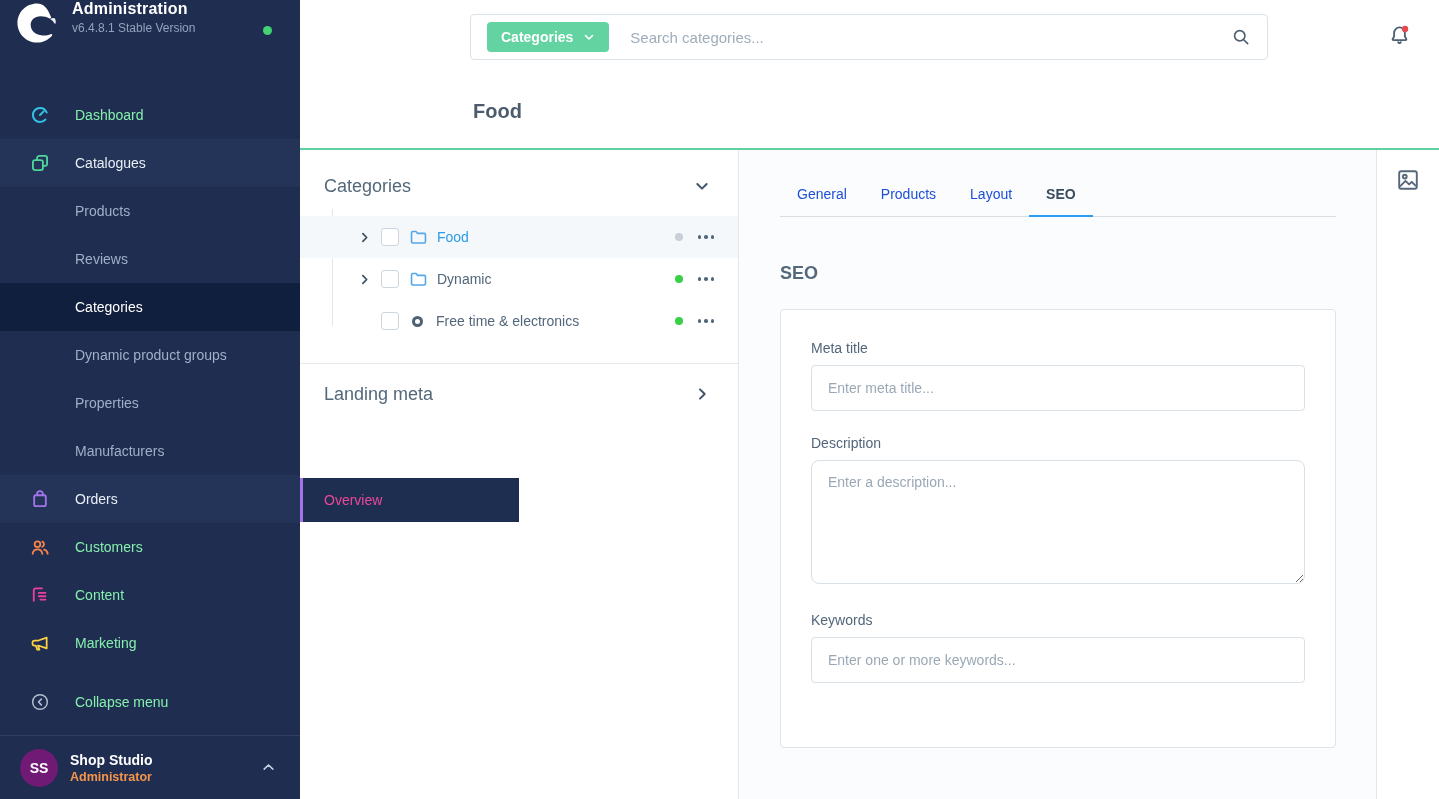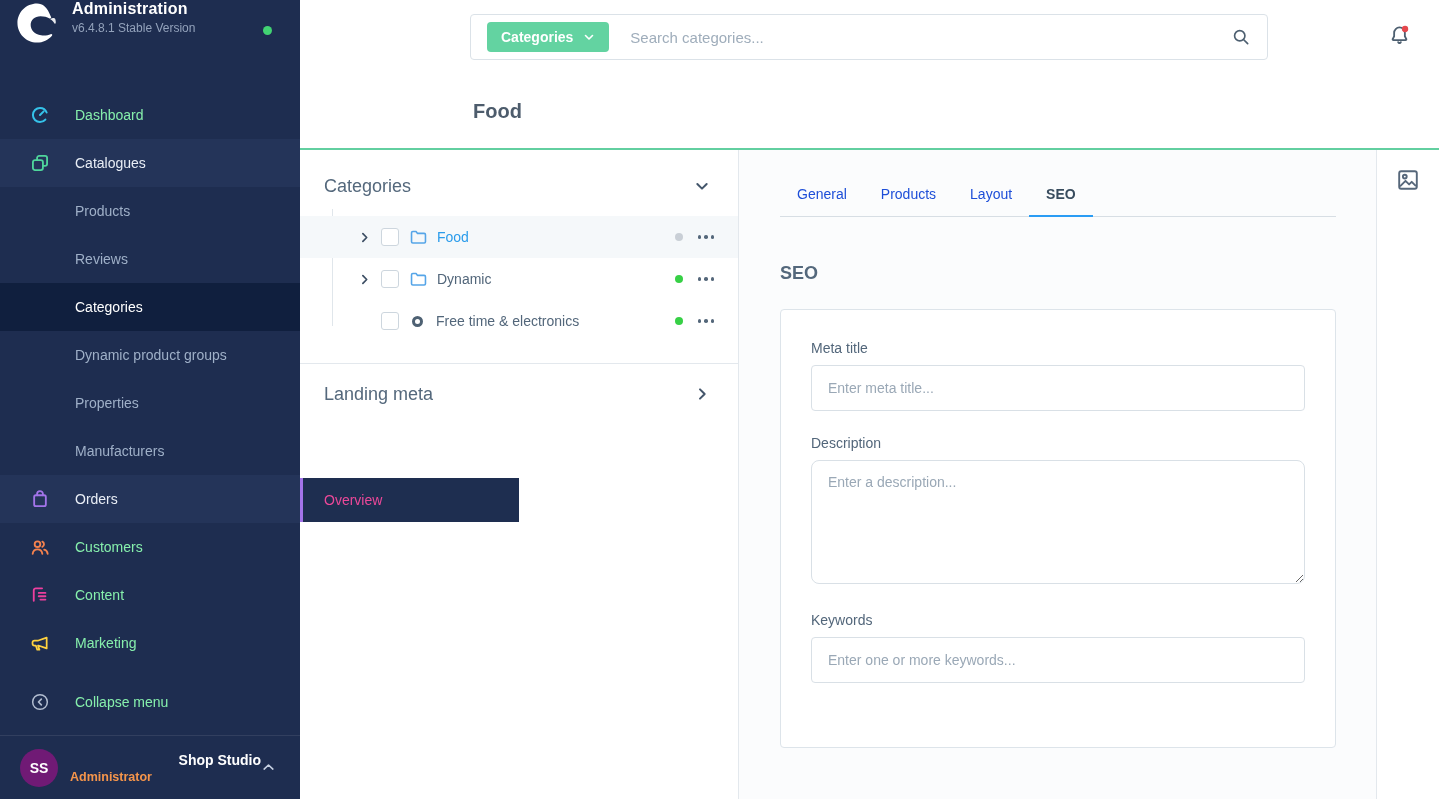--- a/index.html
+++ b/index.html
@@ -18,21 +18,21 @@
   .nav-item{display:flex;align-items:center;height:48px;padding-left:30px;cursor:pointer;font-size:14px;color:#86efac;}
   .nav-item .nicon{width:20px;height:20px;flex:0 0 20px;margin-right:25px;display:flex;align-items:center;justify-content:center;}
   .nav-item.open,.nav-item.hovered{background:#243459;color:#e9eef6;}
   .sub-item{height:48px;display:flex;align-items:center;padding-left:75px;font-size:14px;color:#9fb0c8;cursor:pointer;}
   .sub-item.active{background:#101F3E;color:#ffffff;}
   .side-spacer{flex:1;}
   .collapse-row{margin-bottom:9px;}
   .user-footer{height:64px;flex:0 0 64px;display:flex;align-items:center;padding:0 24px 0 20px;border-top:1px solid rgba(255,255,255,.09);cursor:pointer;}
   .avatar{width:38px;height:38px;border-radius:50%;background:#701a75;color:#fff;font-weight:700;font-size:14px;display:flex;align-items:center;justify-content:center;flex:0 0 38px;}
   .user-meta{margin-left:12px;flex:1;}
-  .user-name{color:#fff;font-weight:700;font-size:14px;text-align:right;}
+  .user-name{color:#fff;font-weight:700;font-size:14px;}
   .user-role{color:#f5954b;font-size:12.5px;font-weight:600;margin-top:2px;}
 
   
   .main{flex:1;display:flex;flex-direction:column;min-width:0;}
   .topbar{height:75px;flex:0 0 75px;position:relative;background:#fff;}
   .searchbar{position:absolute;left:170px;top:14px;width:798px;height:46px;border:1px solid #dbe2e8;border-radius:4px;display:flex;align-items:center;background:#fff;padding:0 16px;}
   .entity-pill{display:flex;align-items:center;gap:10px;background:#63d3a1;color:#fff;font-size:14px;font-weight:600;border:none;border-radius:4px;height:30px;padding:0 14px;cursor:pointer;font-family:inherit;}
   .search-input{flex:1;border:none;outline:none;margin-left:21px;font-size:15px;color:#52667a;font-family:inherit;background:transparent;}
   .search-input::placeholder{color:#9fadbb;}
   .search-icon-btn{background:none;border:none;cursor:pointer;display:flex;padding:0;}

